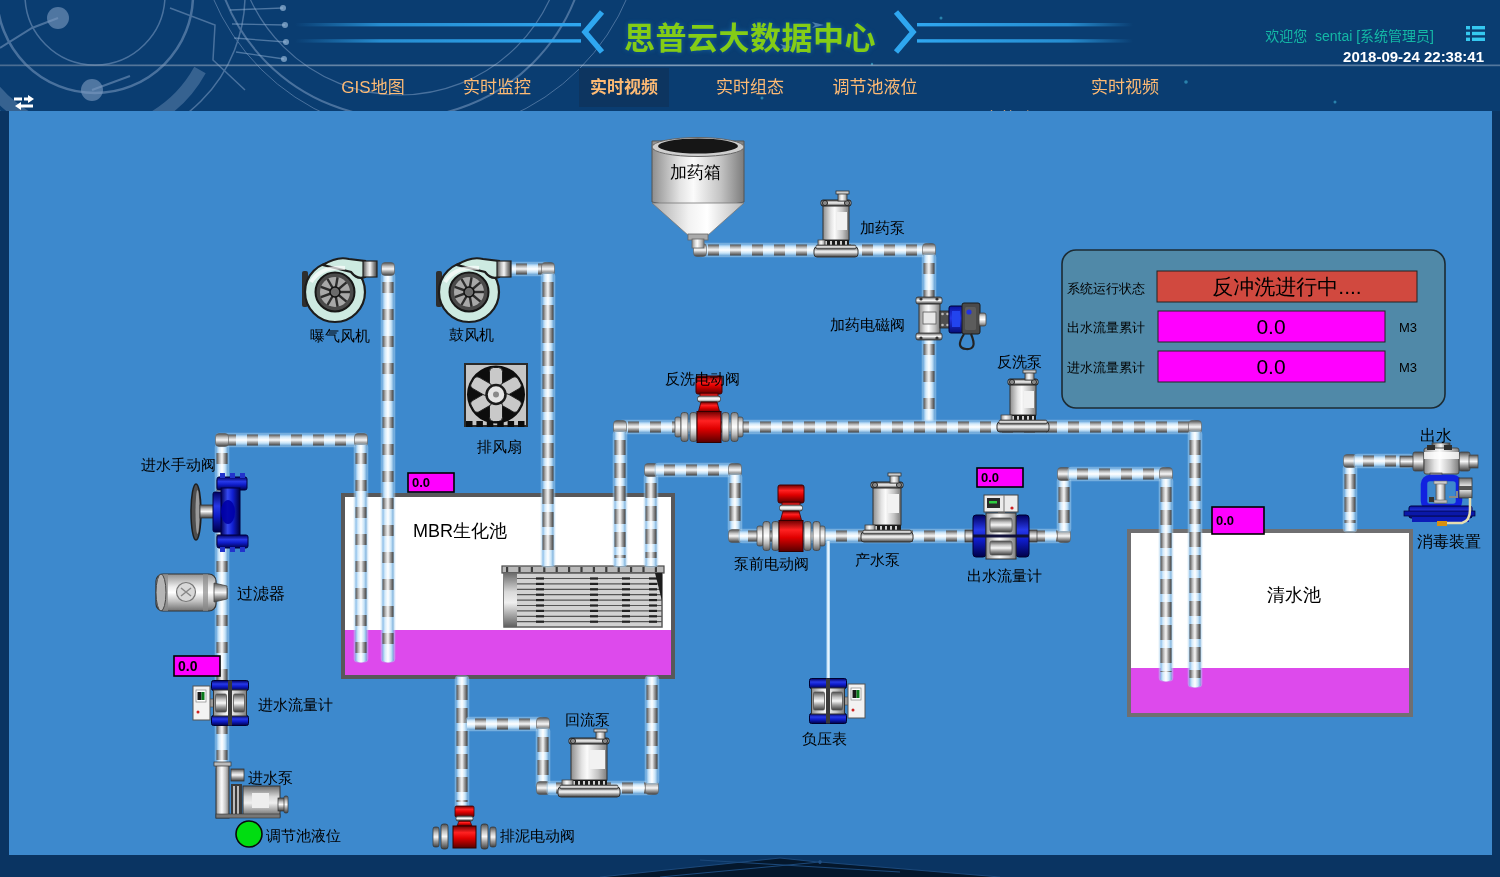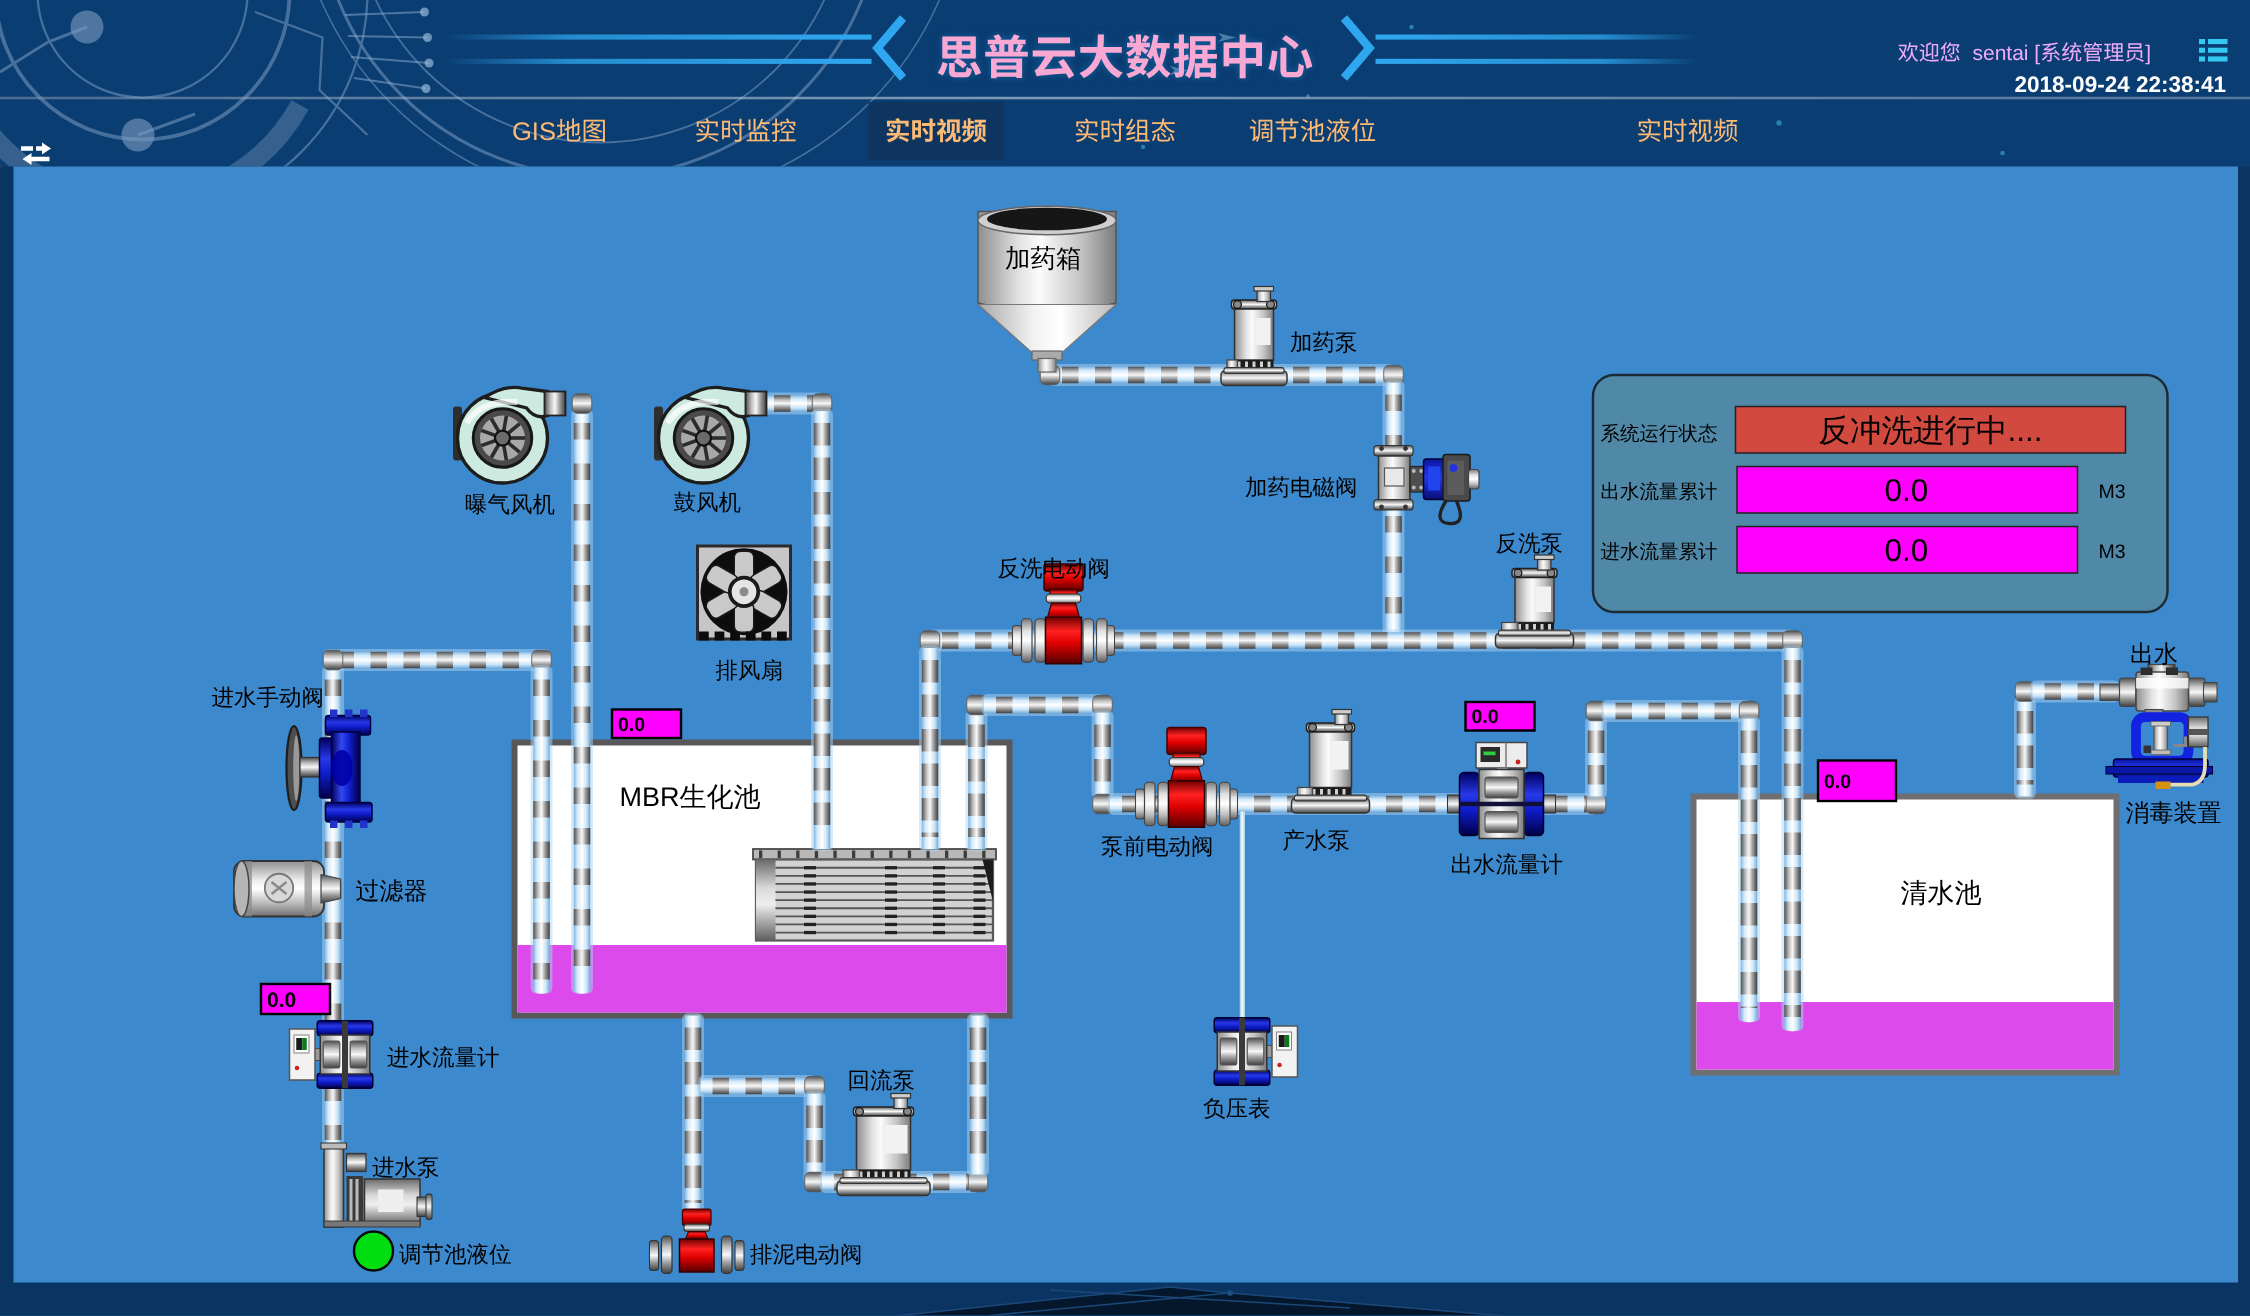--- a/index.html
+++ b/index.html
@@ -90,24 +90,24 @@
 
 <g fill="#fff">
  <rect x="14" y="97.5" width="8" height="3"></rect>
           <rect x="24" y="97.5" width="4" height="3"></rect>
  <path d="M28,95 L34,99 L28,103 Z"></path>
  <rect x="20" y="104.5" width="13" height="3"></rect>
  <path d="M21,102 L15,106 L21,110 Z"></path>
 </g>
 </svg>
 
-<div style="position:absolute;left:0;top:13px;width:1500px;text-align:center;color:#f9a8d4;
+<div style="position:absolute;left:0;top:13px;width:1500px;text-align:center;color:#84cc16;
  font-size:31px;font-weight:bold;letter-spacing:0.5px;text-shadow:0 0 5px rgba(40,160,240,.38)">思普云大数据中心</div>
 
-<div style="position:absolute;right:66px;top:25px;color:#f0abfc;font-size:14px;">欢迎您&nbsp; sentai [系统管理员]</div>
+<div style="position:absolute;right:66px;top:25px;color:#14b8a6;font-size:14px;">欢迎您&nbsp; sentai [系统管理员]</div>
 
 <div style="position:absolute;right:16px;top:48px;color:#ffffff;font-size:15px;font-weight:bold;">2018-09-24 22:38:41</div>
 
 <div id="acttab"></div>
 
 <div class="tab" style="left:310px;">GIS地图</div>
 <div class="tab" style="left:434px;">实时监控</div>
 <div class="tab" style="left:561px;font-weight:bold;">实时视频</div>
 <div class="tab" style="left:687px;">实时组态</div>
 <div class="tab" style="left:812px;">调节池液位</div>

